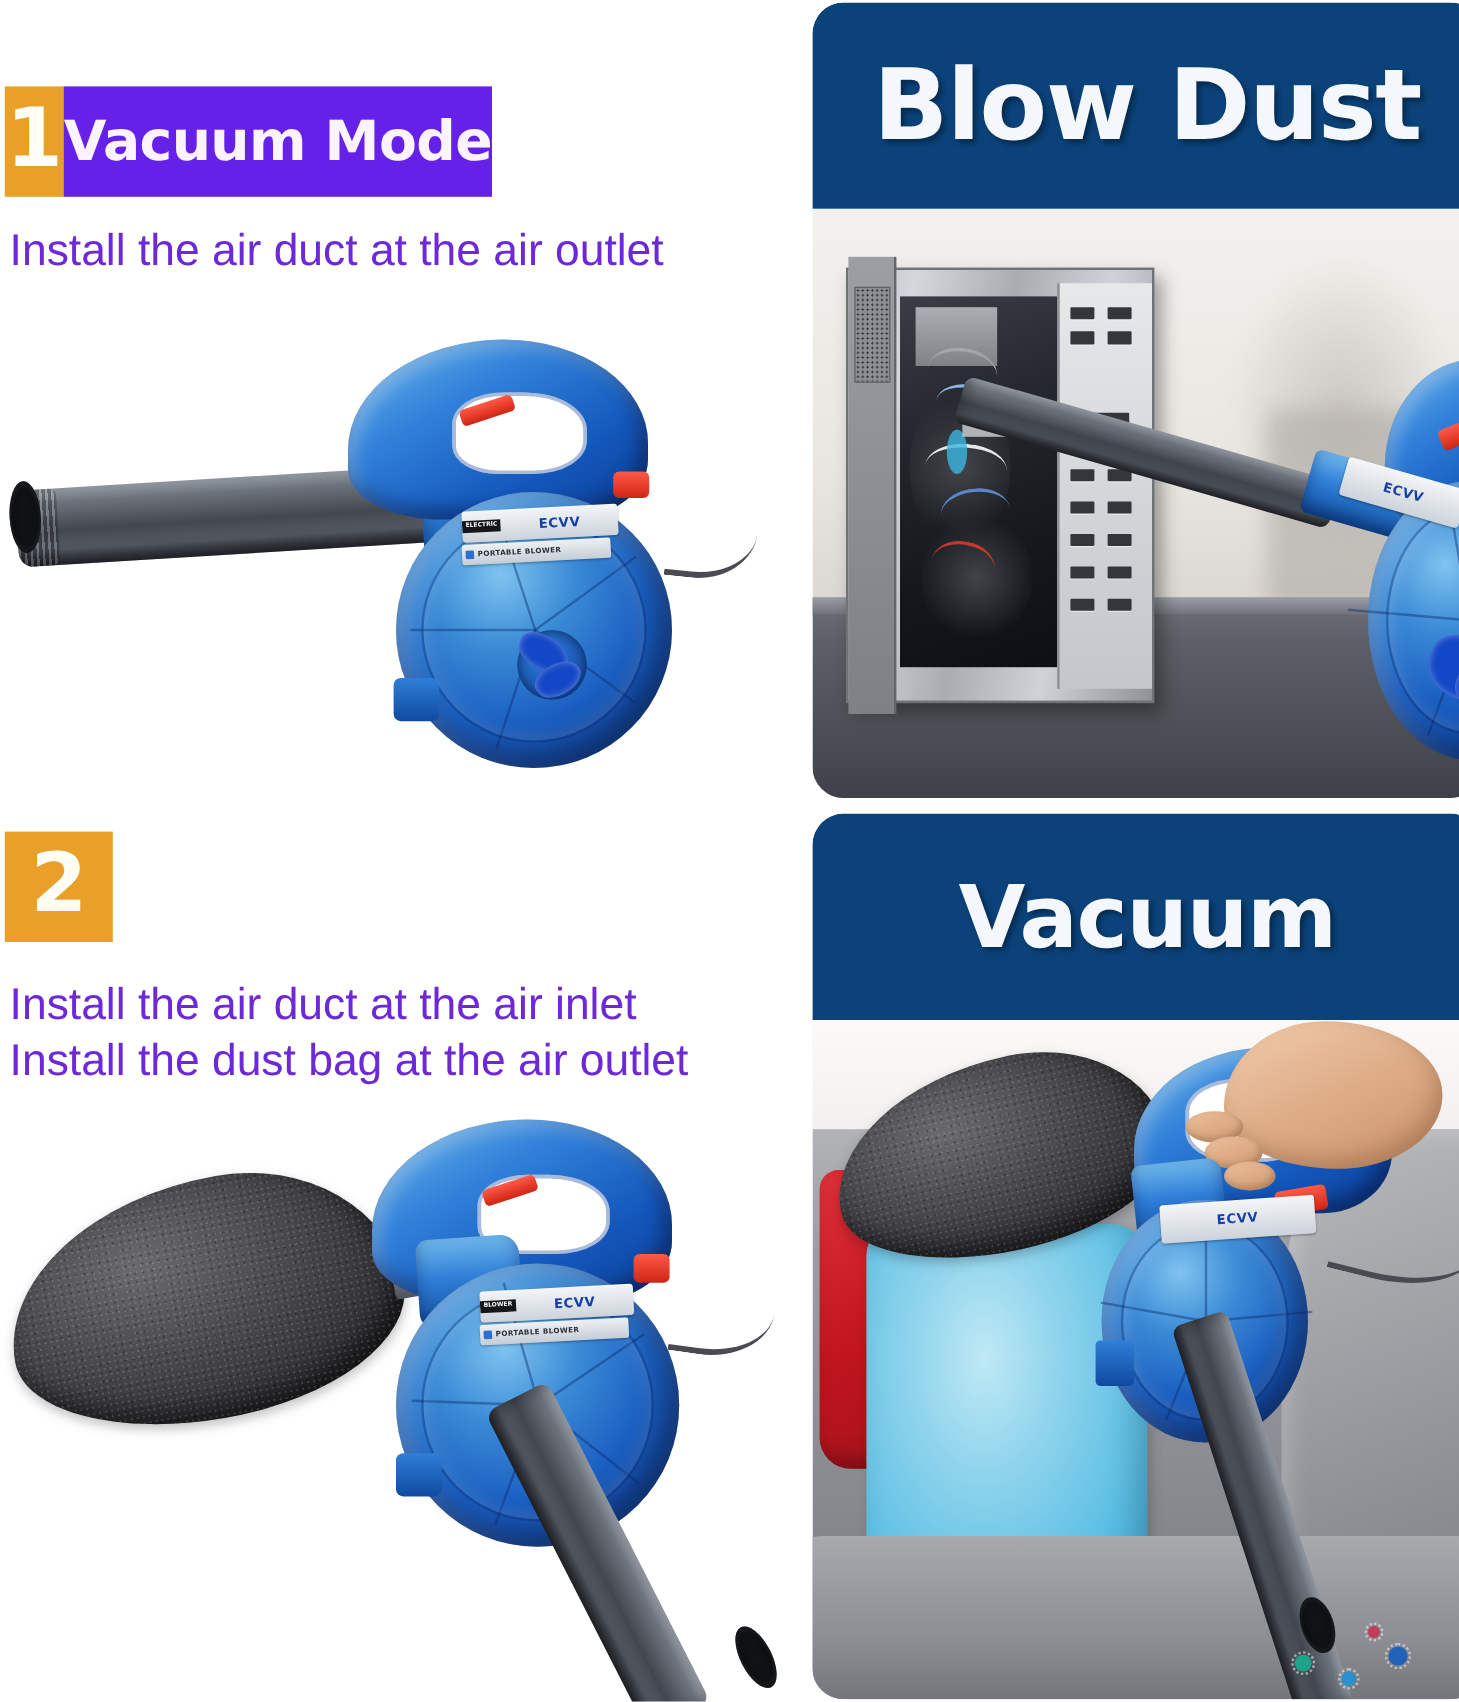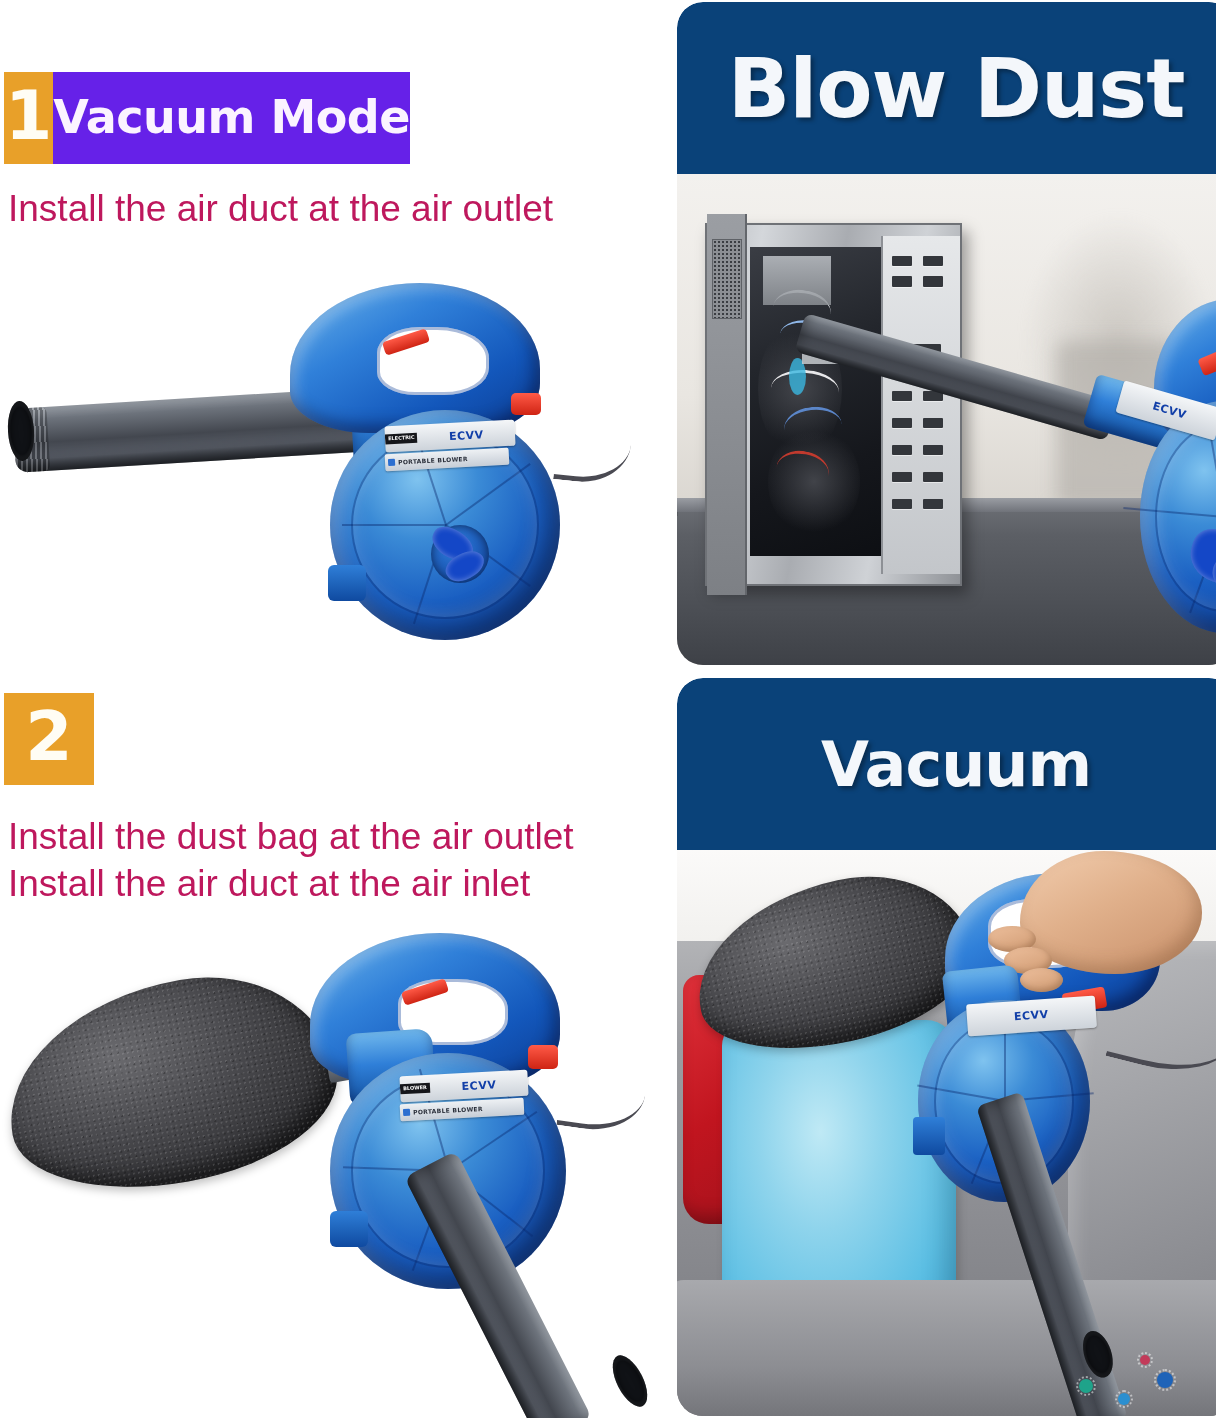--- a/index.html
+++ b/index.html
@@ -37,21 +37,21 @@
   .mode-title {
     flex:1; background:#6621E8;
     display:flex; align-items:center; justify-content:center;
     color:#FBF3FF; font-size:46px; font-weight:bold;
     font-family:"DejaVu Sans", sans-serif;
     letter-spacing:-0.5px; padding-bottom:3px; white-space:nowrap;
   }
 
   .instructions {
     position:absolute; left:8px; width:620px;
-    color:#be185d; font-size:37px; line-height:1.28;
+    color:#6d28d9; font-size:37px; line-height:1.28;
     font-family:"Liberation Sans", sans-serif; font-weight:300;
   }
   .step-1 .instructions { top:185px; }
   .step-2 .instructions { top:145px; }
   .instructions .line { display:block; white-space:nowrap; }
 
   
   .product { position:absolute; }
 
   .housing {
@@ -188,21 +188,21 @@
   }
   .panel-1 .banner{ height:172px; }
   .panel-2 .banner{ height:172px; }
   .banner-text{
     color:#F4F7FB; font-weight:bold;
     font-family:"DejaVu Sans", sans-serif;
     font-size:82px; letter-spacing:-1px;
     text-shadow:3px 3px 4px rgba(0,0,0,.35);
     white-space:nowrap;
   }
-  .panel-2 .banner-text{ font-size:62px; }
+  .panel-2 .banner-text{ font-size:72px; }
 
   .photo{
     position:absolute; left:0; width:100%; overflow:hidden;
   }
   .panel-1 .photo{ top:172px; height:491px; }
   .panel-2 .photo{ top:172px; height:566px; }
 
   
   .room-bg{
     position:absolute; inset:0;
@@ -383,22 +383,22 @@
       </div>
     </div>
 
     <div class="step-block step-2">
 
       <div class="mode-tag">
         <div class="mode-num">2</div>
       </div>
 
       <div class="instructions">
+        <span class="line">Install the air duct at the air inlet</span>
         <span class="line">Install the dust bag at the air outlet</span>
-        <span class="line">Install the air duct at the air inlet</span>
       </div>
 
       <div class="product" style="left:0px; top:255px; width:645px; height:495px;">
 
         <div class="dustbag" style="left:6px; top:60px; width:330px; height:200px; transform:rotate(-10deg);"></div>
         <div class="bag-collar" style="left:325px; top:100px; width:30px; height:58px; transform:rotate(-10deg);"></div>
 
         <div class="handle-arc" style="left:310px; top:10px; width:250px; height:152px;
                     border-radius:56% 52% 30% 34% / 66% 62% 36% 30%;"></div>
         <div class="handle-hole" style="left:398px; top:56px; width:110px; height:66px;

